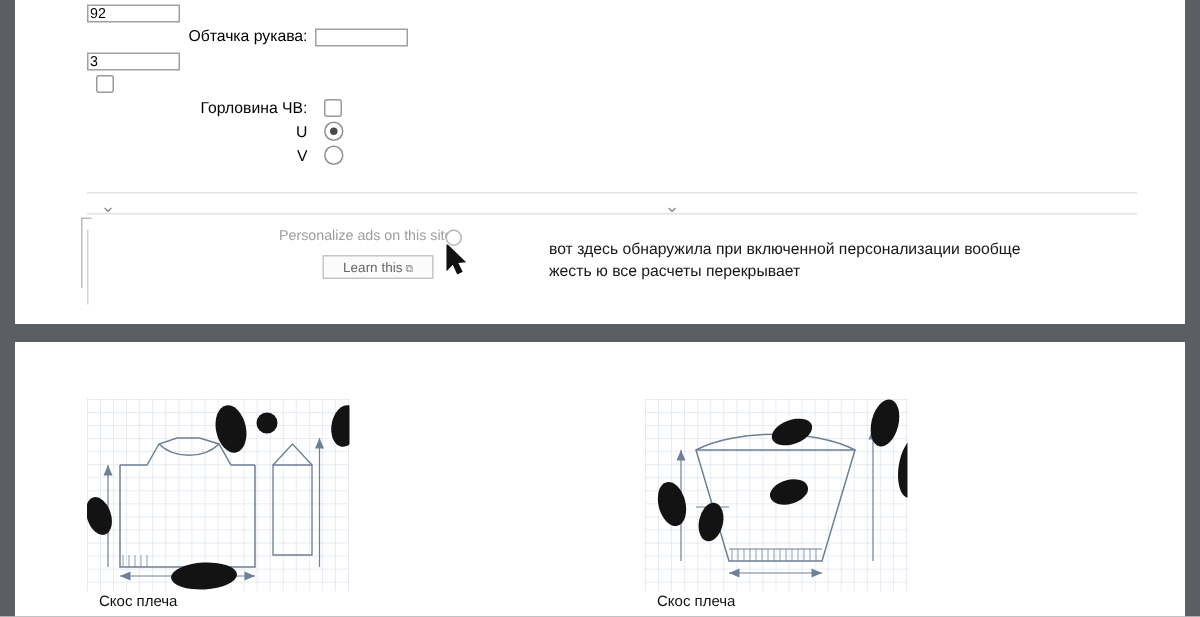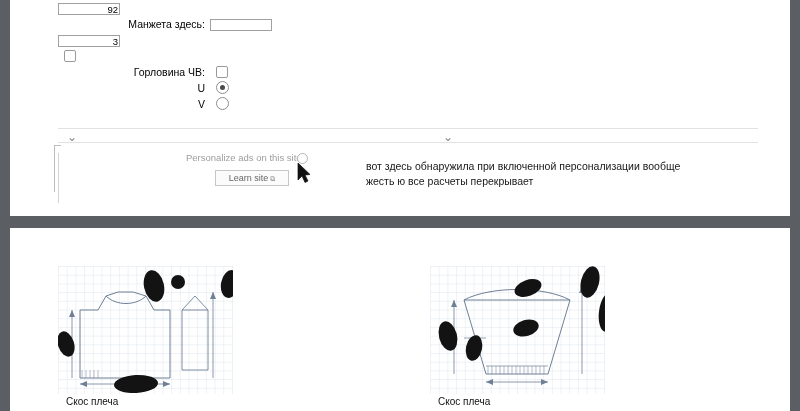--- a/index.html
+++ b/index.html
@@ -61,21 +61,20 @@
     width: 62px;
     height: 12px;
     box-sizing: border-box;
     border: 1px solid #a0a0a0;
     background: #fff;
     font-size: 9.5px;
     font-family: "Liberation Sans", sans-serif;
     color: #000;
     padding: 0 1px;
     line-height: 11px;
-    text-align: right;
   }
   .cb {
     width: 12px;
     height: 12px;
     box-sizing: border-box;
     border: 1px solid #9a9a9a;
     border-radius: 2px;
     background: #fff;
     display: block;
     margin-left: 6px;
@@ -239,21 +238,21 @@
 
   <div class="form">
 
     <div class="form-row">
       <div class="form-field">
         <input class="txt" type="text" value="92" style="">
       </div>
     </div>
 
     <div class="form-row">
-      <div class="form-label">Манжета здесь:</div>
+      <div class="form-label">Обтачка рукава:</div>
       <div class="form-field">
         <input class="txt" type="text" value="" style="">
       </div>
     </div>
 
     <div class="form-row">
       <div class="form-field">
         <input class="txt" type="text" value="3" style="">
       </div>
     </div>
@@ -297,21 +296,21 @@
   <div class="hr-line" style="top:142px;"></div>
 
   <div class="ad-area">
     <div class="ad-left-bracket"></div>
     <div class="ad-vline" style="top:10px; height:50px; left:4px;"></div>
 
     <div class="ad-personalize">Personalize ads on this site</div>
     <div class="ad-toggle"></div>
 
     <div class="learn-more">
-      <span>Learn site</span><span class="ext">⧉</span>
+      <span>Learn this</span><span class="ext">⧉</span>
     </div>
 
     <svg class="cursor" viewBox="0 0 14 20">
       <path d="M1 0 L1 17 L5 13 L8 19.5 L11 18 L8 12 L13 11.5 Z" fill="#111111" stroke="#111111" stroke-width="0.7"></path>
     </svg>
 
     <div class="annotation">вот здесь обнаружила при включенной персонализации вообще жесть ю все расчеты перекрывает</div>
   </div>
 
 </div>

